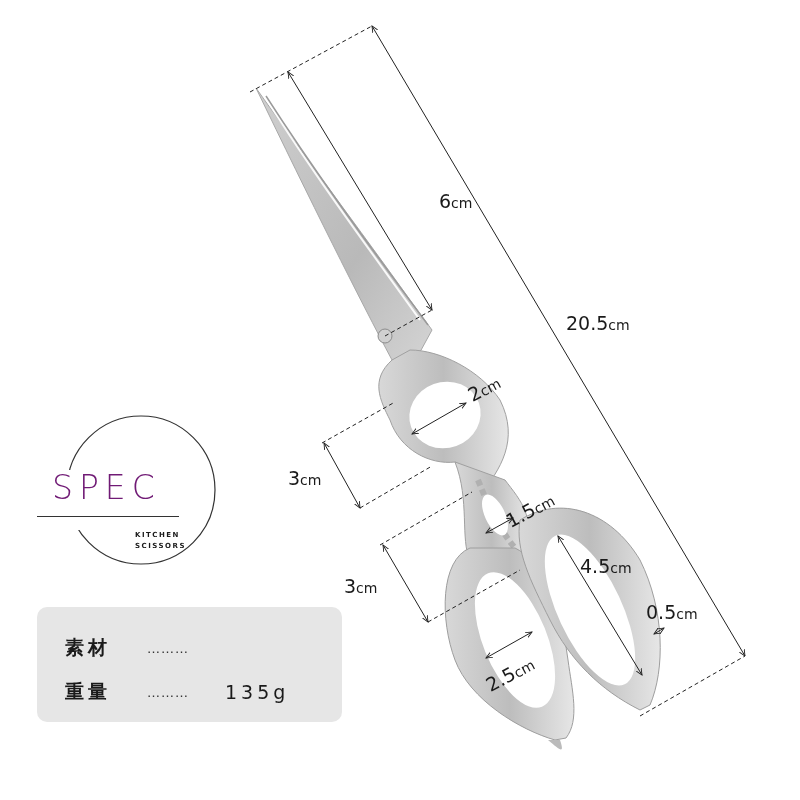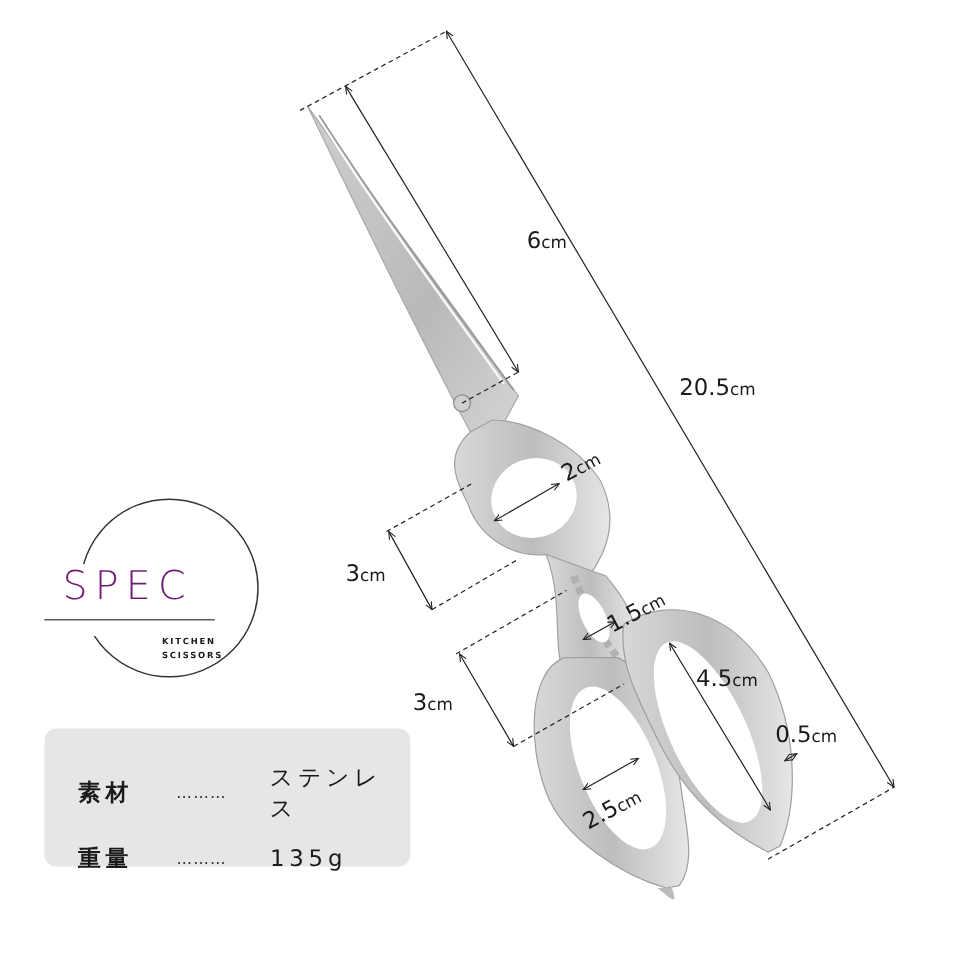--- a/index.html
+++ b/index.html
@@ -130,20 +130,19 @@
   <span>2.5</span><span class="unit">cm</span>
 </div>
 <div class="dim-label" style="left:646px;top:603px;">
   <span>0.5</span><span class="unit">cm</span>
 </div>
 
 <div class="spec-table">
   <div class="spec-row" style="top:28px;">
     <span class="key">素材</span>
     <span class="dots">………</span>
-    <span class="val">ステンレス</span>
   </div>
-  <div class="spec-row" style="top:72px;margin-top:24px;">
+  <div class="spec-row" style="top:72px;">
     <span class="key">重量</span>
     <span class="dots">………</span>
     <span class="val">135g</span>
   </div>
 </div>
 
 </body></html>

